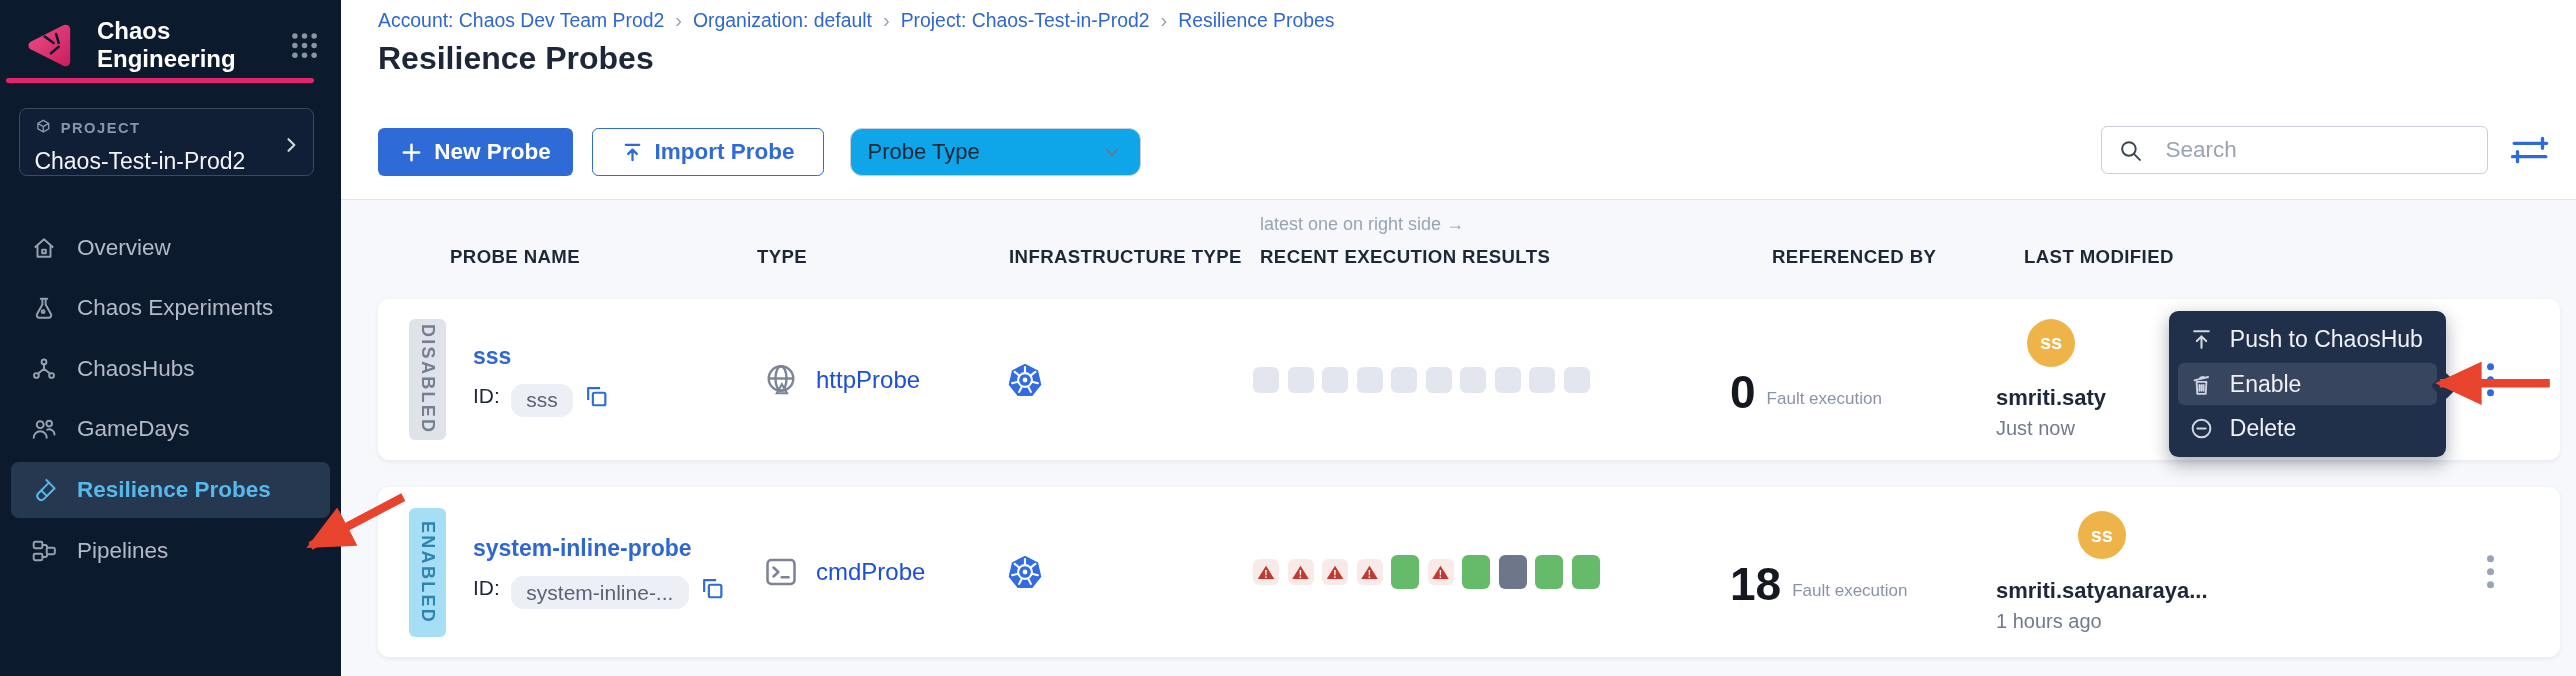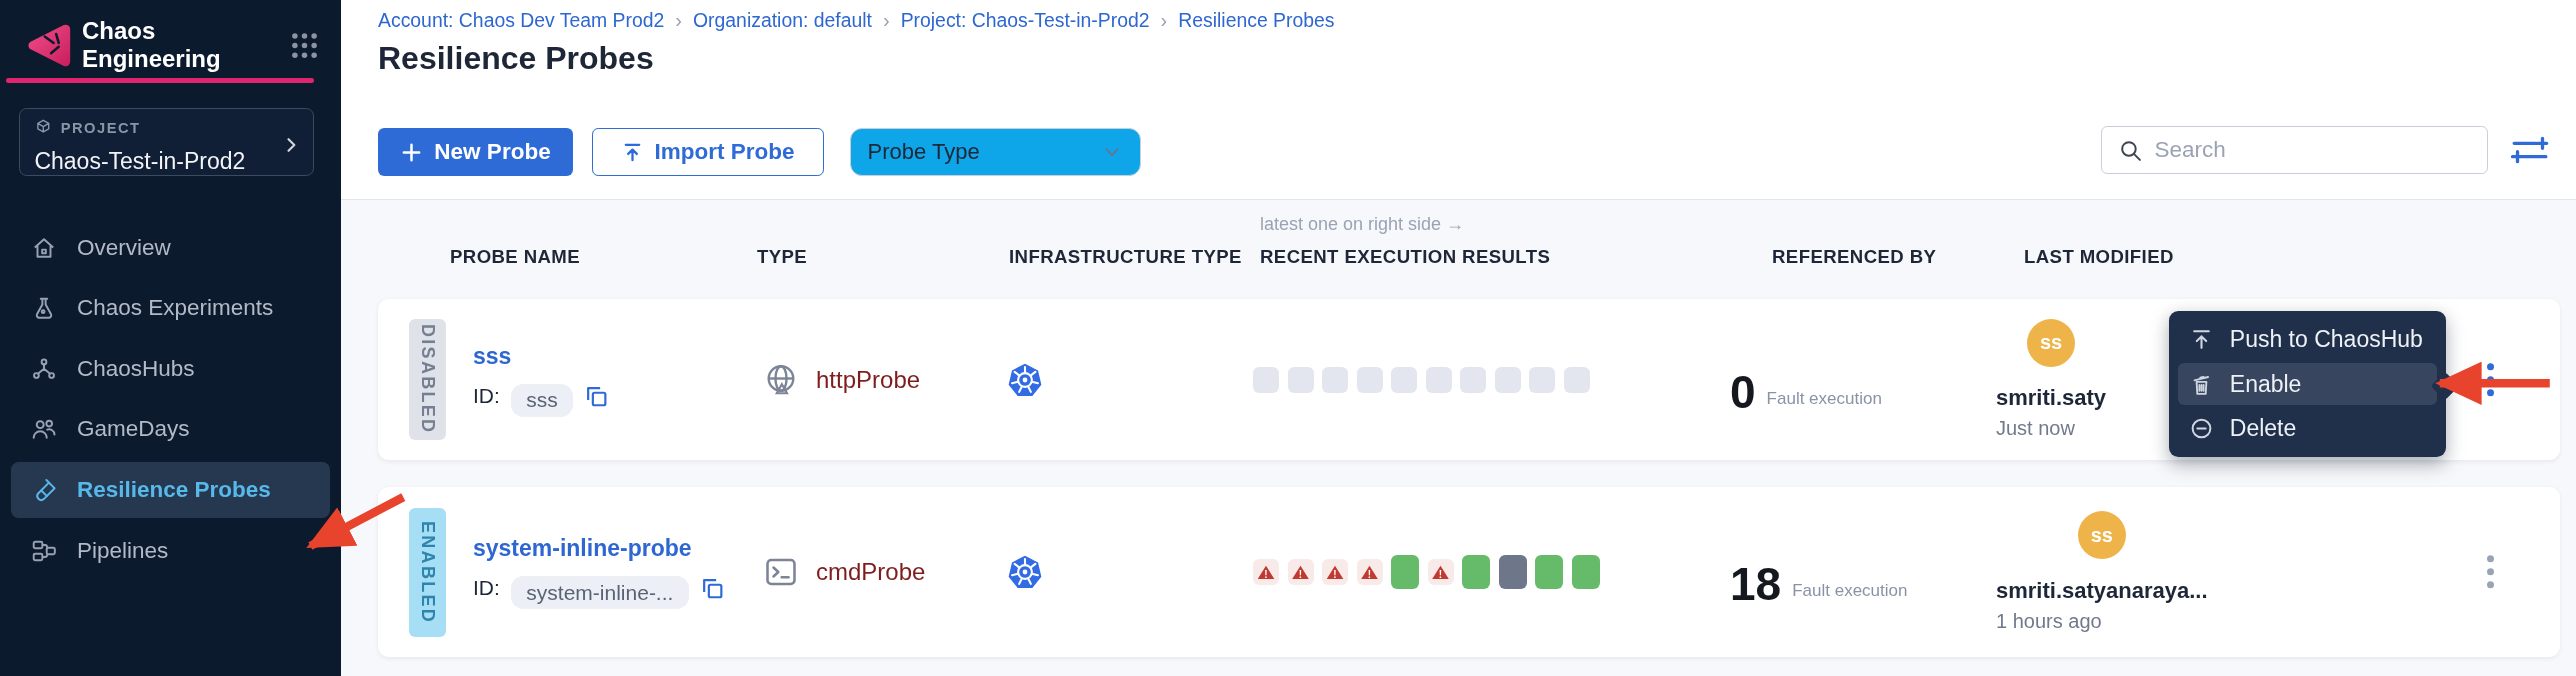--- a/index.html
+++ b/index.html
@@ -13,21 +13,21 @@
     --exec-pass:#66bb6a; --exec-na:#6e7689;
     --avatar-bg:#eeb44a; --menu-bg:#20304a; --menu-highlight:#37455f;
     --arrow-red:#e8432c; --k8s-blue:#326ce5;
   }
   *{margin:0;padding:0;box-sizing:border-box;}
   body{font-family:"Liberation Sans","DejaVu Sans",sans-serif;}
   .page{position:relative;width:2576px;height:676px;background:var(--body-bg);overflow:hidden;}
 
   
   .sidebar{position:absolute;left:0;top:0;width:341px;height:676px;background:var(--sidebar-bg);z-index:5;}
-  .brand-row{position:absolute;left:23px;top:20px;width:298px;height:50px;display:flex;align-items:center;gap:8px;}
+  .brand-row{position:absolute;left:23px;top:20px;width:298px;height:50px;display:flex;align-items:center;gap:23px;}
   .brand-logo{width:51px;height:51px;flex:0 0 auto;}
   .brand-name{color:#fff;font-size:24px;font-weight:700;flex:1;}
   .grid-icon{width:33px;height:33px;color:#8b93a5;}
   .pink-rule{position:absolute;left:6.2px;top:78px;width:308px;height:4.6px;background:var(--brand-pink);border-radius:2.3px;}
   .project-card{position:absolute;left:19.4px;top:108px;width:295px;height:68px;border:1.5px solid #3e4a5e;border-radius:7.7px;background:#101f35;padding:9.3px 14px;}
   .project-top{display:flex;align-items:center;gap:7.7px;color:#8b95a8;font-size:14.7px;font-weight:700;letter-spacing:1.5px;}
   .project-top svg{width:18.6px;height:18.6px;}
   .project-name{color:#f2f4f8;font-size:23px;margin-top:11px;max-width:248px;white-space:nowrap;overflow:hidden;}
   .project-chevron{position:absolute;right:12.4px;top:26px;width:20px;height:20px;color:#cfd4dd;}
   .nav{position:absolute;left:0;top:215px;width:341px;}
@@ -45,21 +45,21 @@
   .bc-sep{color:#98a0b0;font-size:20px;}
   .page-title{position:absolute;left:37px;top:40px;font-size:32px;font-weight:700;color:var(--text-dark);}
   .toolbar{position:absolute;left:37px;top:128px;display:flex;align-items:flex-end;}
   .btn{height:48px;display:flex;align-items:center;justify-content:center;gap:11px;border-radius:6.2px;font-size:22.5px;font-weight:700;cursor:pointer;}
   .btn-primary{width:195px;background:var(--primary-blue);color:#fff;border:none;}
   .btn-outline{width:232px;background:#fff;color:var(--primary-blue);border:1.5px solid var(--primary-blue);margin-left:18.6px;}
   .btn svg{width:23px;height:23px;}
   .select{width:291px;height:48px;margin-left:26px;border:1.5px solid #c9ced9;border-radius:12px;background:#0ea5e9;display:flex;align-items:center;justify-content:space-between;padding:0 17px;cursor:pointer;}
   .select .sel-label{font-size:22px;color:var(--text-dark);}
   .select svg{width:22px;height:22px;color:#69758c;}
-  .search-wrap{position:absolute;right:88px;top:126px;width:387px;height:48px;border:1.5px solid #c9ced9;border-radius:6.2px;background:#fff;display:flex;align-items:center;gap:12px;padding:0 15.5px;}
+  .search-wrap{position:absolute;right:88px;top:126px;width:387px;height:48px;border:1.5px solid #c9ced9;border-radius:6.2px;background:#fff;display:flex;align-items:center;gap:23px;padding:0 15.5px;}
   .search-wrap svg{width:25px;height:25px;color:#3c4454;flex:0 0 auto;}
   .search-wrap input{border:none;outline:none;font-size:22.5px;color:var(--text-dark);width:100%;font-family:inherit;background:transparent;}
   .search-wrap input::placeholder{color:var(--muted);}
   .filter-btn{position:absolute;right:25.6px;top:130px;width:40px;height:40px;color:var(--primary-blue);cursor:pointer;}
 
   
   .thead{position:absolute;left:378px;top:203px;width:2182px;height:85px;}
   .thead .note{position:absolute;left:882px;top:11px;font-size:18px;color:var(--muted);}
   .thead .col{position:absolute;top:43px;font-size:18.6px;font-weight:700;color:var(--text-dark);letter-spacing:0.4px;}
   .c0{left:72px}.c1{left:379px}.c2{left:631px}.c3{left:882px}.c4{left:1394px}.c5{left:1646px}
@@ -68,21 +68,21 @@
   .card.row1{top:299px;height:161px;}
   .card.row2{top:487px;height:170px;}
   .vtag{position:absolute;left:31px;width:37px;writing-mode:vertical-rl;text-orientation:mixed;display:flex;align-items:center;justify-content:center;font-size:18px;font-weight:700;letter-spacing:2.3px;border-radius:6.2px;}
   .row1 .vtag{top:20px;height:121px;background:var(--tag-disabled-bg);color:var(--tag-disabled-text);}
   .row2 .vtag{top:21px;height:129px;background:var(--tag-enabled-bg);color:var(--tag-enabled-text);}
   .name-block{position:absolute;left:95px;top:50%;transform:translateY(-50%);display:flex;flex-direction:column;gap:14px;}
   .probe-link{color:var(--link-blue);font-size:23px;font-weight:700;text-decoration:none;}
   .id-row{display:flex;gap:11px;font-size:21px;color:var(--text-dark);}
   .id-pill{background:#edeff6;color:#5a6374;border-radius:12.4px;padding:4.6px 15.5px;font-size:21px;}
   .copy-icon{width:25px;height:25px;color:var(--primary-blue);cursor:pointer;}
-  .type-cell{position:absolute;left:385px;top:50%;transform:translateY(-50%);display:flex;align-items:center;gap:17px;color:#7f1d1d;}
+  .type-cell{position:absolute;left:385px;top:50%;transform:translateY(-50%);display:flex;align-items:center;gap:17px;color:#1d4ed8;}
   .type-cell svg{width:36px;height:36px;color:#7c8496;}
   .type-cell .tlabel{font-size:24px;}
   .k8s-cell{position:absolute;left:629px;top:50%;transform:translateY(-50%);width:36px;height:36px;}
   .exec-row{position:absolute;left:875px;top:50%;transform:translateY(-50%);display:flex;align-items:center;gap:8.5px;}
   .exec{display:flex;align-items:center;justify-content:center;border-radius:6.2px;}
   .exec.empty{width:26px;height:26px;background:var(--exec-empty);}
   .exec.fail{width:26px;height:26px;background:var(--exec-fail-bg);}
   .exec.pass{width:28px;height:34px;background:var(--exec-pass);}
   .exec.na{width:28px;height:34px;background:var(--exec-na);}
   .tri{display:block;width:17px;height:14.7px;background:var(--exec-fail-icon);clip-path:polygon(50% 8%,100% 100%,0 100%);color:#fff;font-style:normal;font-weight:700;font-size:10px;line-height:19.4px;text-align:center;}

